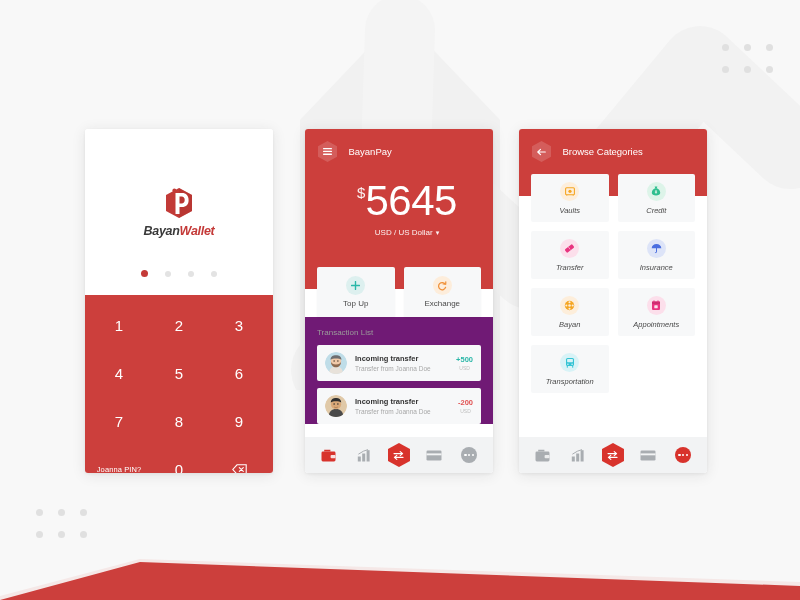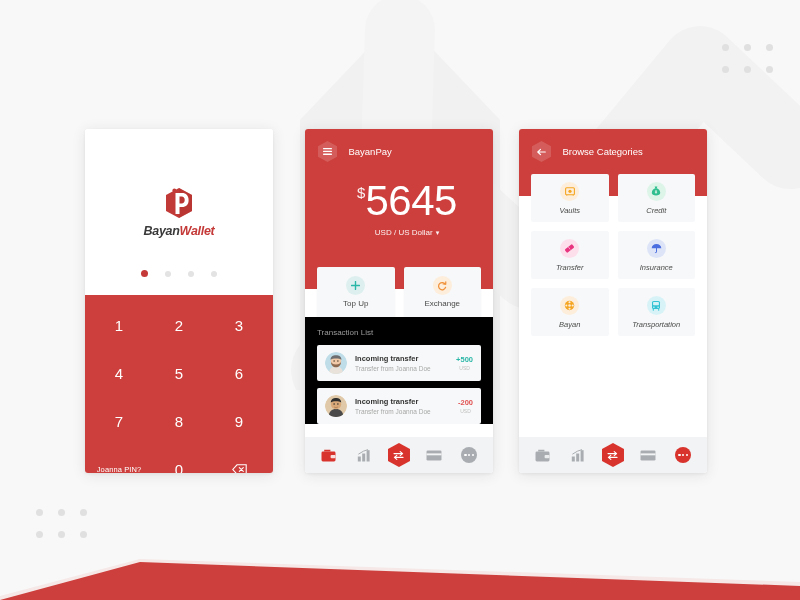--- a/index.html
+++ b/index.html
@@ -191,21 +191,21 @@
     width: 19px; height: 19px;
     border-radius: 50%;
     display: flex; align-items: center; justify-content: center;
   }
   .act-ico.teal { background: #ddf0ef; color: #2bb7a8; }
   .act-ico.orange { background: #fdeddb; color: #f0923a; }
   .act-lbl { font-size: 8px; color: #4a4a4a; }
 
   .p2-tx {
     padding: 11px 12px 0 12px;
-    background: #000000;
+    background: #701a75;
   }
   .tx-head { font-size: 8px; color: #9a9a9a; margin-bottom: 8px; }
   .tx-row {
     background: #f7f8f9;
     border-radius: 2px;
     display: flex;
     align-items: center;
     padding: 7px 8px;
     margin-bottom: 7px;
     cursor: pointer;
@@ -573,20 +573,31 @@
             <circle cx="5.5" cy="5.5" r="1.25" fill="#fdeedb"></circle>
             <circle cx="5.5" cy="2.3" r="1.05" fill="#fdeedb"></circle>
             <circle cx="5.5" cy="8.7" r="1.05" fill="#fdeedb"></circle>
             <circle cx="2.3" cy="5.5" r="1.05" fill="#fdeedb"></circle>
             <circle cx="8.7" cy="5.5" r="1.05" fill="#fdeedb"></circle>
           </svg>
         </span>
         <span class="cat-lbl">Bayan</span>
       </div>
 
+      <div class="cat">
+        <span class="cat-ico" style="background:#fcdfeb">
+          <svg width="10" height="11" viewBox="0 0 10 11">
+            <rect x="1.0" y="1.6" width="8" height="8.4" rx="1.1" fill="#e8337f"></rect>
+            <rect x="1.0" y="1.6" width="8" height="2.2" fill="#c92b6d"></rect>
+            <path d="M3.0 0.7 L3.0 2.3 M7.0 0.7 L7.0 2.3" stroke="#e8337f" stroke-width="1.1" stroke-linecap="round"></path>
+            <rect x="3.3" y="5.3" width="3.4" height="3.0" rx="0.5" fill="#fcdfeb"></rect>
+          </svg>
+        </span>
+        <span class="cat-lbl">Appointments</span>
+      </div>
 
       <div class="cat">
         <span class="cat-ico" style="background:#d8f3f7">
           <svg width="10" height="11" viewBox="0 0 10 11">
             <rect x="1.0" y="0.9" width="8" height="8.2" rx="1.6" fill="#34c3d4"></rect>
             <rect x="2.1" y="2.1" width="5.8" height="3.1" rx="0.6" fill="#d8f3f7"></rect>
             <circle cx="2.9" cy="7.3" r="0.8" fill="#d8f3f7"></circle>
             <circle cx="7.1" cy="7.3" r="0.8" fill="#d8f3f7"></circle>
             <path d="M2.3 9.4 L2.3 10.3 M7.7 9.4 L7.7 10.3" stroke="#34c3d4" stroke-width="1" stroke-linecap="round"></path>
           </svg>

